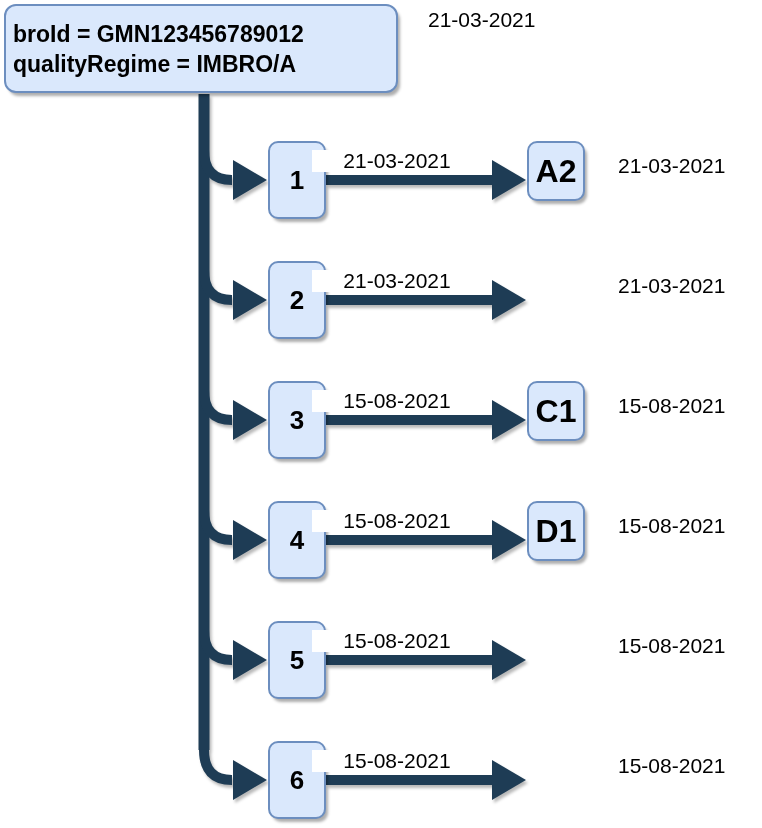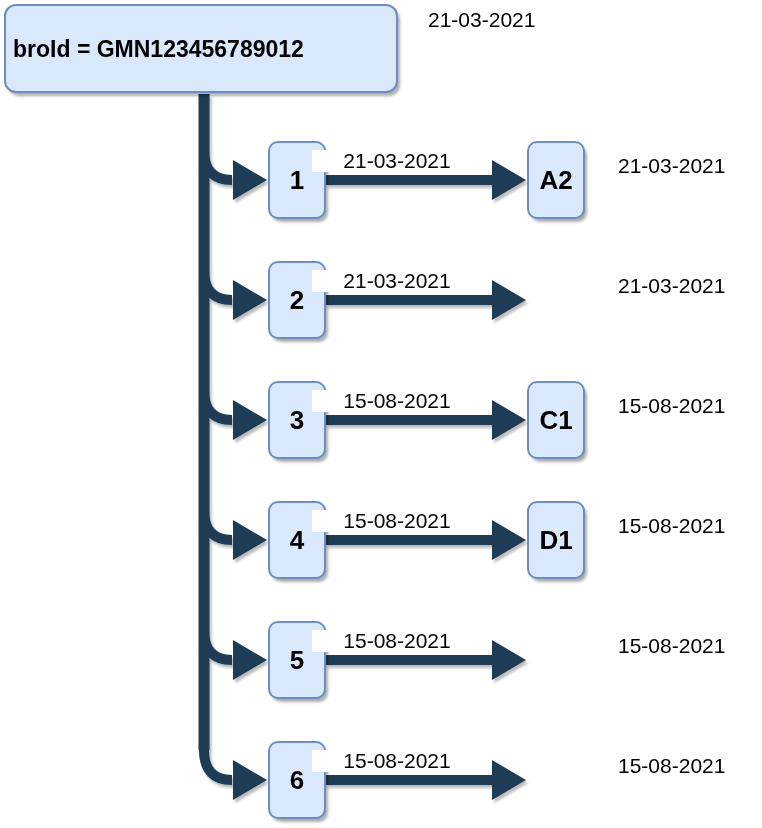--- a/index.html
+++ b/index.html
@@ -47,21 +47,21 @@
   }
 
   .top-date {
     position: absolute; left: 428px; top: 9px;
     font-size: 21px; line-height: 22px;
   }
 
   .row { position: absolute; left: 0; width: 762px; height: 78px; }
 
   .num-node  { left: 268px; top: 0; width: 58px; height: 78px; font-size: 26px; }
-  .code-node { left: 527px; top: 0; width: 58px; height: 78px; font-size: 26px; }
+  .code-node { left: 527px; top: 0; width: 58px; height: 60px; font-size: 32px; }
 
   .edge-label {
     position: absolute; left: 312px; top: 9px;
     width: 170px; text-align: center;
     font-size: 21px; line-height: 22px;
     background: var(--bg-color);
   }
   .right-label {
     position: absolute; left: 618px; top: 14px;
     font-size: 21px; line-height: 21px;
@@ -110,20 +110,21 @@
       <g>
         <path d="M 204 750 Q 204 780 232 780" fill="none" stroke="#1e3c55" stroke-width="10"></path>
         <polygon points="233,760 267,780 233,800" fill="#1e3c55"></polygon>
         <path d="M 326 780 L 494 780" fill="none" stroke="#1e3c55" stroke-width="10"></path>
         <polygon points="492,760 526,780 492,800" fill="#1e3c55"></polygon>
       </g>
     </svg>
 
   <div class="node root-node">
     <span>broId = GMN123456789012</span>
+    <span>qualityRegime = IMBRO/A</span>
   </div>
 
   <div class="top-date">21-03-2021</div>
 
   <div id="rows">
     <div class="row" style="top: 141px;">
       <div class="node num-node">1</div>
       <div class="edge-label">21-03-2021</div>
       <div class="node code-node">A2</div>
       <div class="right-label">21-03-2021</div>

